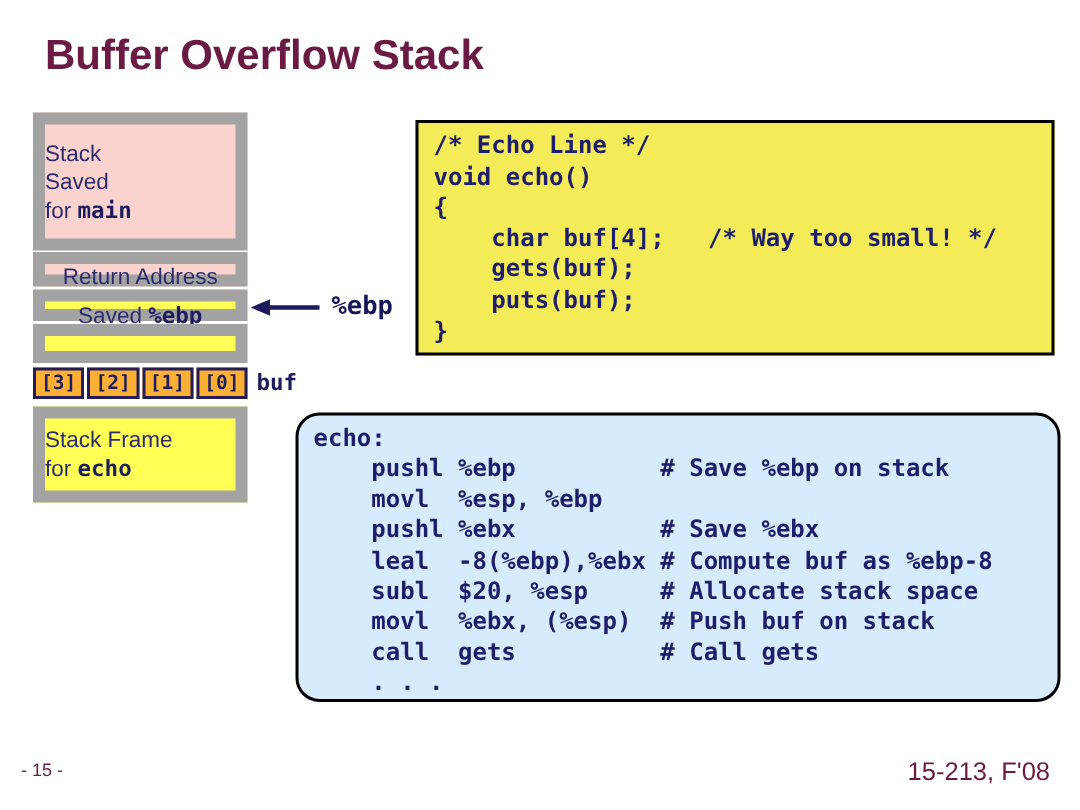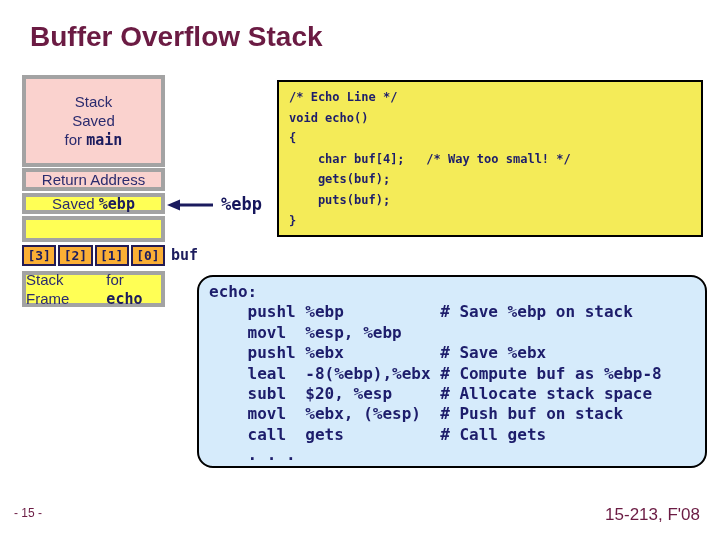--- a/index.html
+++ b/index.html
@@ -14,40 +14,40 @@
   .title {
     position: absolute; left: 30px; top: 21px;
     font-size: 28px; font-weight: bold; color: #6B1B43;
     letter-spacing: 0px; white-space: nowrap;
   }
 
   
   .stack { position: absolute; left: 22px; top: 75px; width: 143px; }
   .srow {
     position: absolute; left: 0; width: 143px;
-    border: 4px solid #a3a3a3;
-    display: flex; align-items: center; justify-content: center;
+    border: 8px solid #a3a3a3;
+    display: flex; align-items: flex-start; justify-content: center;
     color: #2B2B6E; font-size: 15px;
     box-sizing: border-box;
   }
   .pink   { background: #FAD2CE; }
   .yellow { background: #FFFF55; }
   .main-frame { top: 0; height: 92px; flex-direction: column; line-height: 19px; }
   .return-row { top: 93px;  height: 23px; }
   .saved-row  { top: 118px; height: 21px; }
   .spacer-row { top: 141px; height: 26px; }
   .cells-row  { top: 170px; height: 21px; border: none; display: flex; gap: 2px;
                 justify-content: space-between; align-items: stretch; }
   .buf-cell {
     flex: 1; background: #FBAF35; border: 2px solid #241C55;
     display: flex; align-items: center; justify-content: center;
     font-family: "DejaVu Sans Mono", monospace; font-weight: bold;
     font-size: 13px; color: #1C1C5E; box-sizing: border-box;
   }
-  .echo-frame { top: 196px; height: 36px; flex-direction: row; line-height: 19px; }
+  .echo-frame { top: 196px; height: 64px; flex-direction: column; line-height: 19px; }
 
   .mono { font-family: "DejaVu Sans Mono", monospace; font-weight: bold; color: #1C1C5E; }
 
   .buf-label {
     position: absolute; left: 171px; top: 246px;
     font-family: "DejaVu Sans Mono", monospace; font-weight: bold;
     font-size: 15px; color: #1C1C5E;
   }
   .ebp-arrow { position: absolute; left: 167px; top: 198px; }
   .ebp-label {
@@ -59,21 +59,21 @@
   
   .code-panel {
     position: absolute; box-sizing: border-box;
     border: 2px solid #000000;
     font-family: "DejaVu Sans Mono", monospace; font-weight: bold;
     color: #1D1D6B; white-space: pre; margin: 0;
   }
   .c-panel {
     left: 277px; top: 80px; width: 426px; height: 157px;
     background: #F4EB58;
-    font-size: 12px; line-height: 20.6px; padding: 5px 10px;
+    font-size: 16px; line-height: 20.6px; padding: 5px 10px;
   }
   .asm-panel {
     left: 197px; top: 275px; width: 510px; height: 193px;
     background: #D6EBFB;
     font-size: 16px; line-height: 20.4px; padding: 5px 10px; border-radius: 16px;
   }
 
   
   .footer-left {
     position: absolute; left: 14px; top: 506px;

